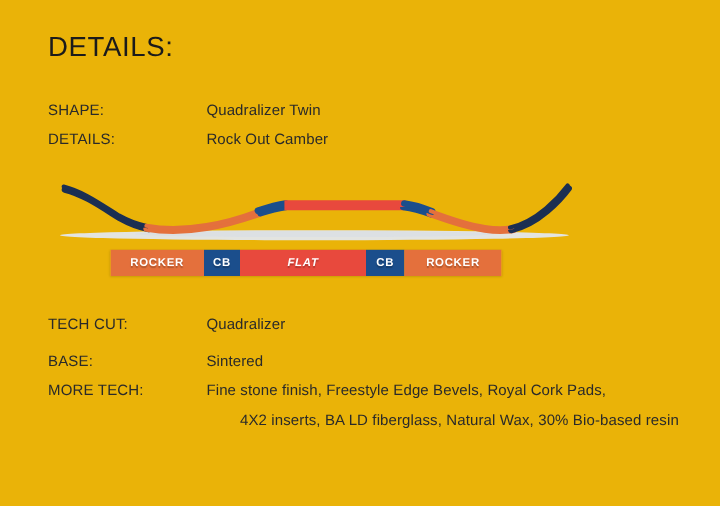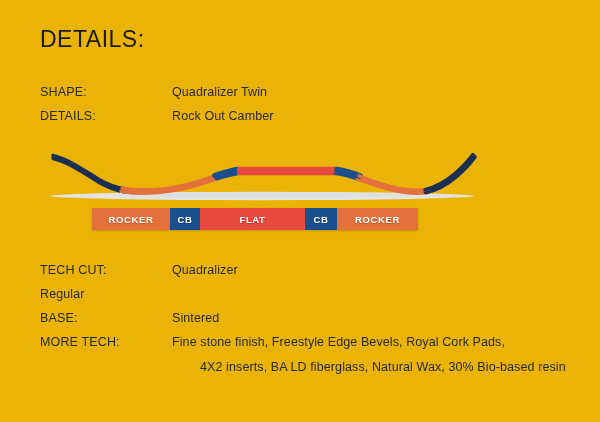--- a/index.html
+++ b/index.html
@@ -99,21 +99,21 @@
     font-size: 9.5px;
     font-weight: bold;
     letter-spacing: 0.6px;
     color: #ffffff;
     font-family: "Liberation Sans", sans-serif;
     text-shadow: 0 1px 1px rgba(0,0,0,0.25);
     box-sizing: border-box;
   }
   .seg-rocker-l { flex: 0 0 78px; }
   .seg-cb-l     { flex: 0 0 30px; }
-  .seg-flat     { flex: 0 0 105px; }
+  .seg-flat     { flex: 0 0 105px; font-style: italic; }
   .seg-cb-r     { flex: 0 0 32px; }
   .seg-rocker-r { flex: 1 1 auto; }
 </style>
 </head>
 <body>
 
 <div id="page">
 
   <div class="details-heading">DETAILS:</div>
 
@@ -171,23 +171,20 @@
   </div>
 
   <div class="spec-block bottom">
     <div class="spec-row">
       <div class="spec-label">TECH CUT:</div>
       <div class="spec-value-wrap">
         <div class="spec-value">Quadralizer</div>
       </div>
     </div>
     <div class="spec-row">
-      <div class="spec-value-wrap">
-        <div class="spec-value">Regular</div>
-      </div>
     </div>
     <div class="spec-row">
       <div class="spec-label">BASE:</div>
       <div class="spec-value-wrap">
         <div class="spec-value">Sintered</div>
       </div>
     </div>
     <div class="spec-row">
       <div class="spec-label">MORE TECH:</div>
       <div class="spec-value-wrap">

